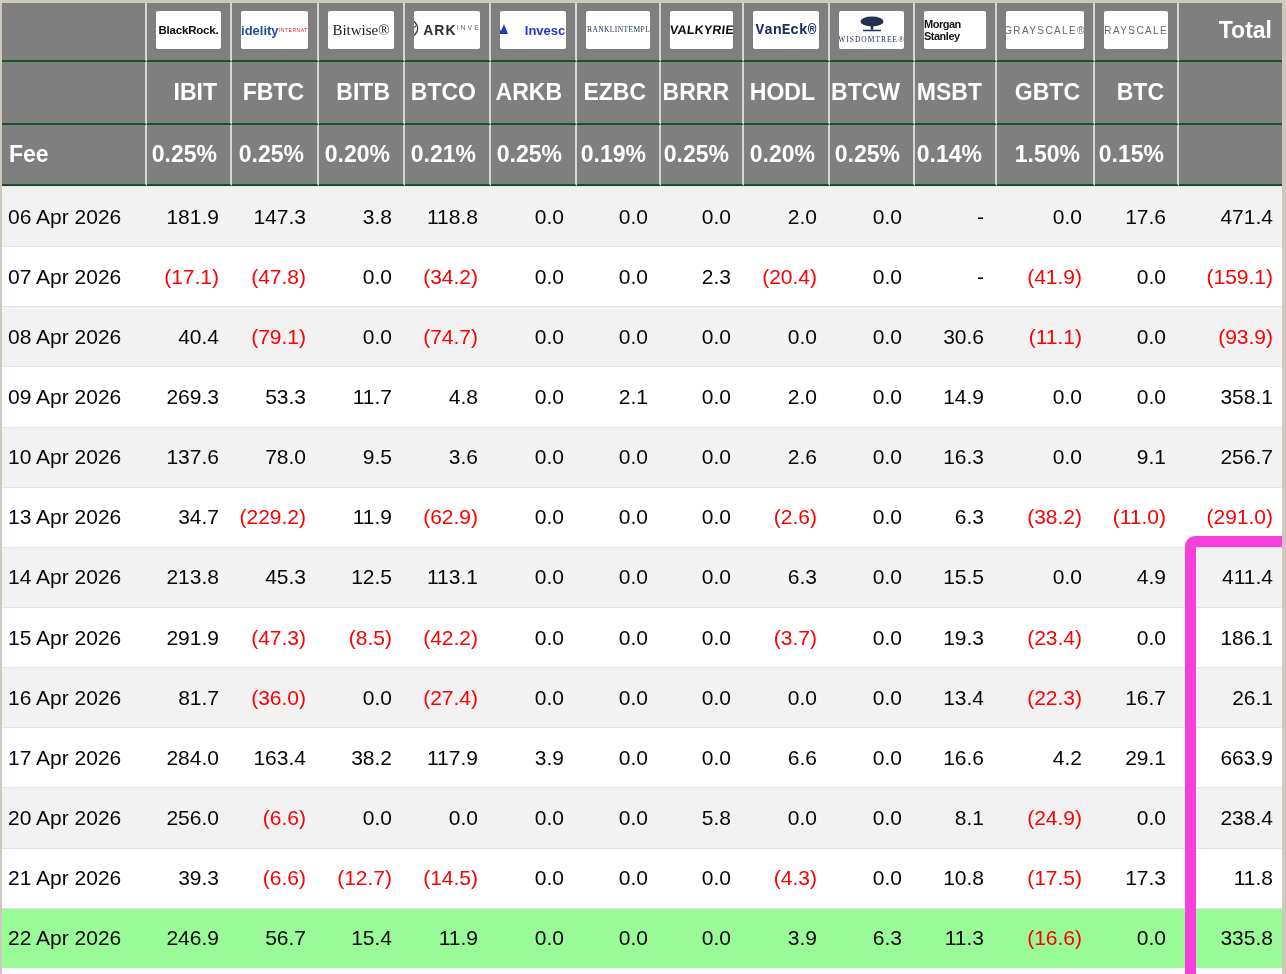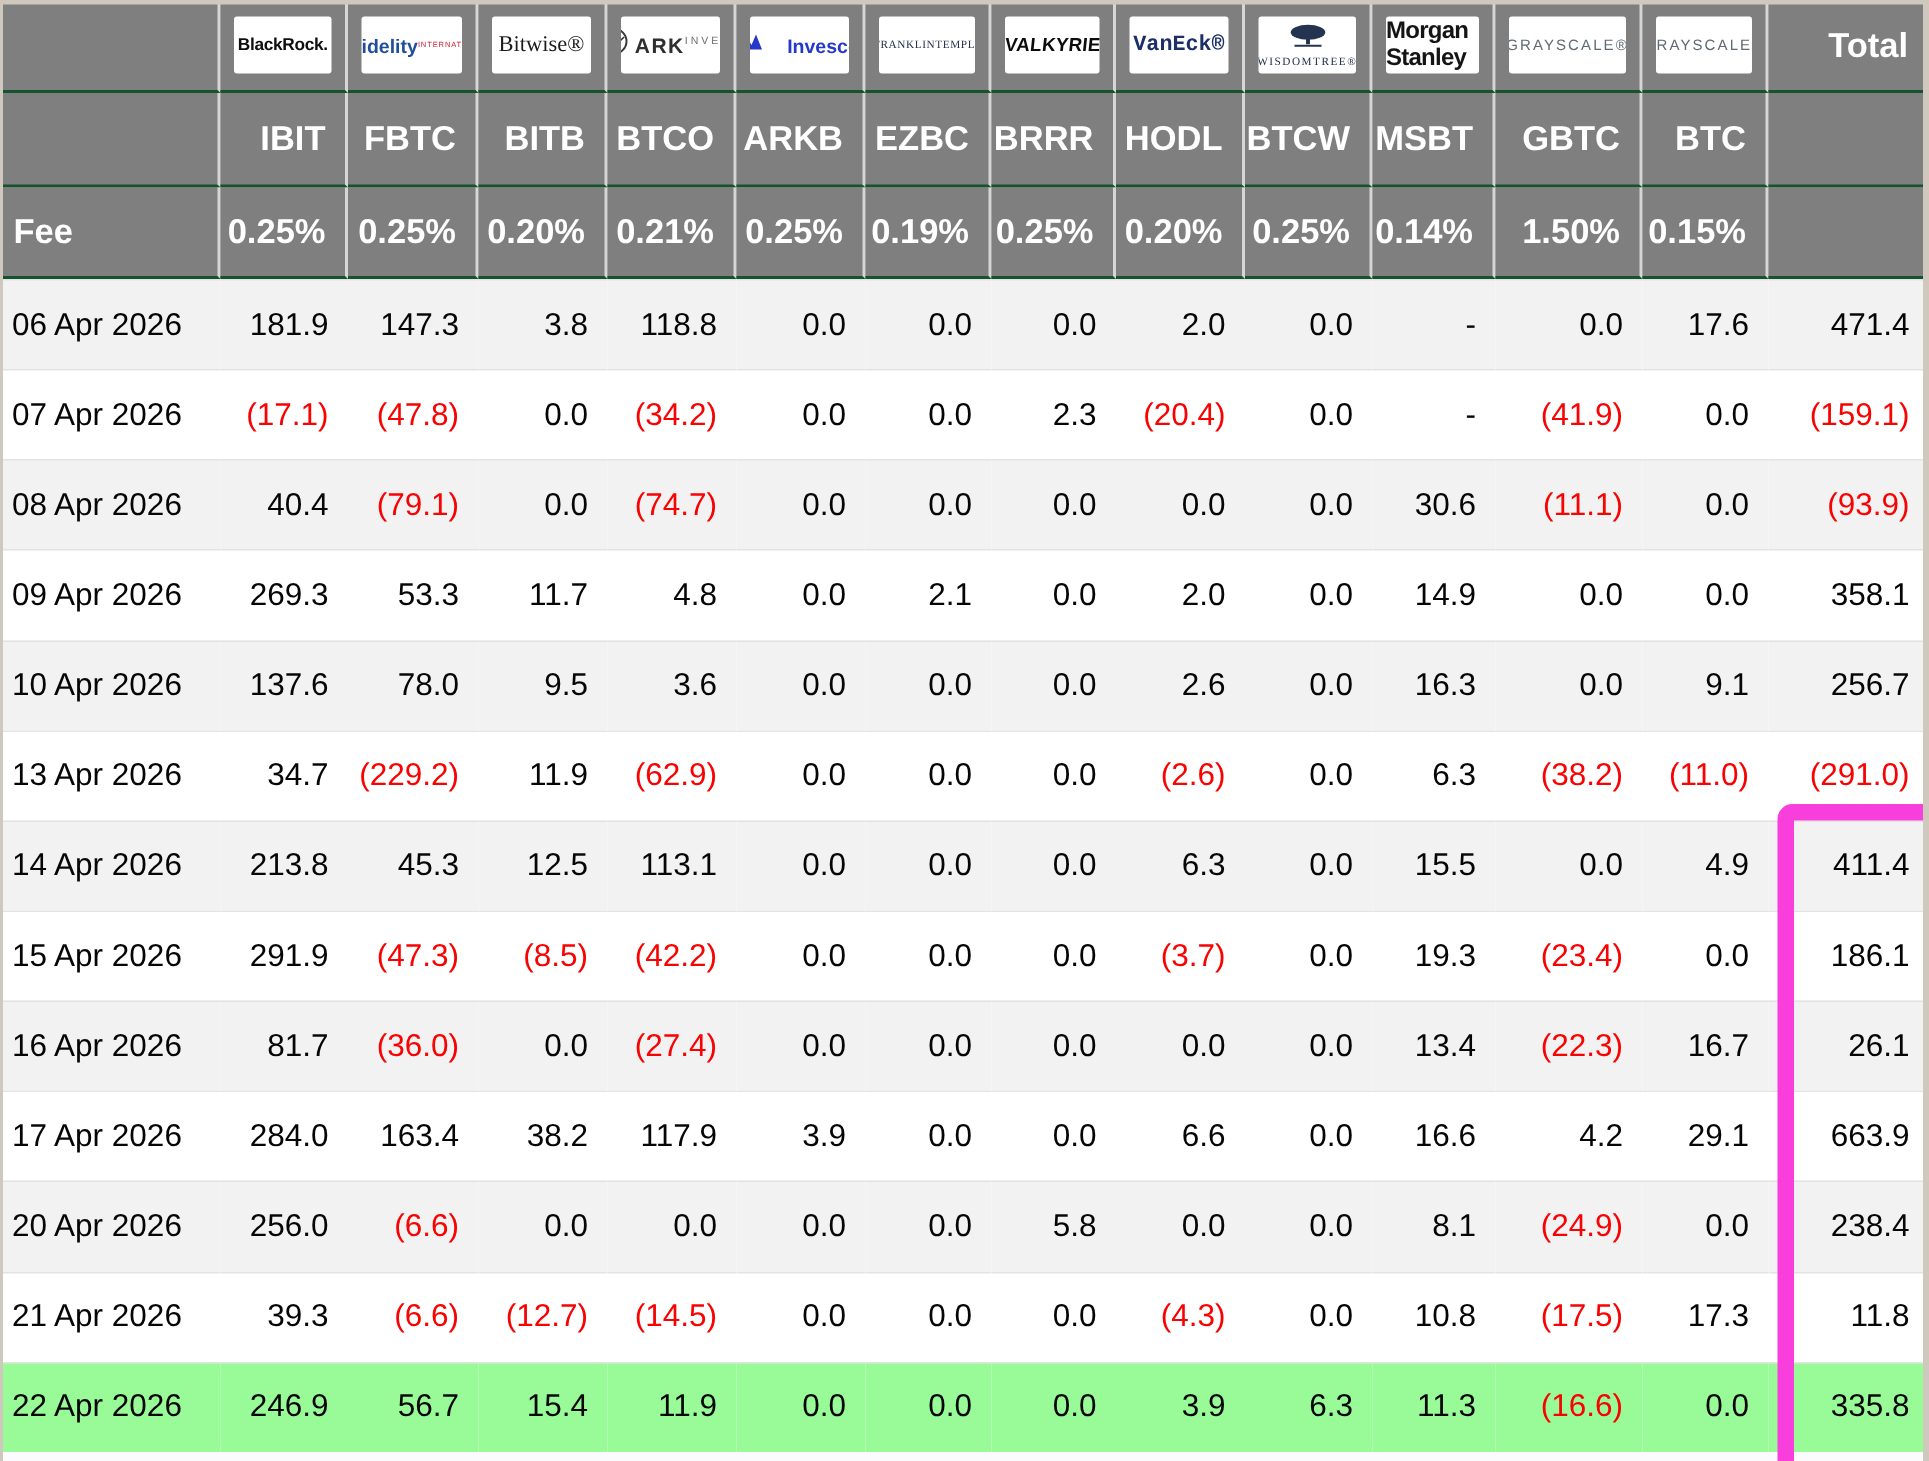--- a/index.html
+++ b/index.html
@@ -36,21 +36,21 @@
   .ark-sub{font-size:7px;color:#6d6d6d;letter-spacing:2px;margin-top:1px;}
   .chip-invesco{gap:16px;}
   .inv-word{font-size:13px;font-weight:bold;color:#2438c9;}
   .chip-franklin{gap:3px;}
   .ft-col{display:flex;align-items:flex-start;line-height:1.15;}
   .ft-line{font-family:"Liberation Serif","DejaVu Serif",serif;font-size:7.5px;color:#24324e;letter-spacing:0.4px;}
   .chip-valkyrie span.word{font-size:12.5px;font-weight:800;color:#0c0c0c;transform:skewX(-6deg);letter-spacing:0.2px;}
   .chip-vaneck span.word{font-family:Liberation Mono, monospace;font-weight:bold;font-size:14.5px;color:#1c2f66;}
   .chip-wisdomtree{flex-direction:column;justify-content:center;line-height:1;}
   .wt-word{font-family:"Liberation Serif","DejaVu Serif",serif;font-size:7.5px;color:#20304c;letter-spacing:1px;margin-top:1px;}
-  .chip-morganstanley span.word{font-size:16px;font-weight:700;color:#141414;letter-spacing:-0.5px;}
+  .chip-morganstanley span.word{font-size:11px;font-weight:700;color:#141414;letter-spacing:-0.5px;}
   .chip-grayscale span.word, .chip-grayscale2 span.word{font-size:10px;color:#5f6a72;letter-spacing:1.4px;font-weight:500;}
   
   .d{font-size:21px;color:#060606;border-top:1px solid #e3e3e3;background:#fff;}
   .d.stripe{background:#f2f2f2;}
   .d.green{background:#98fb98;}
   .num{justify-content:flex-end;padding-right:13px;}
   .date{justify-content:flex-start;padding-left:8px;}
   .neg{color:#f80202;}
   
   .edge{position:absolute;background:#cfc8bd;z-index:10;}

